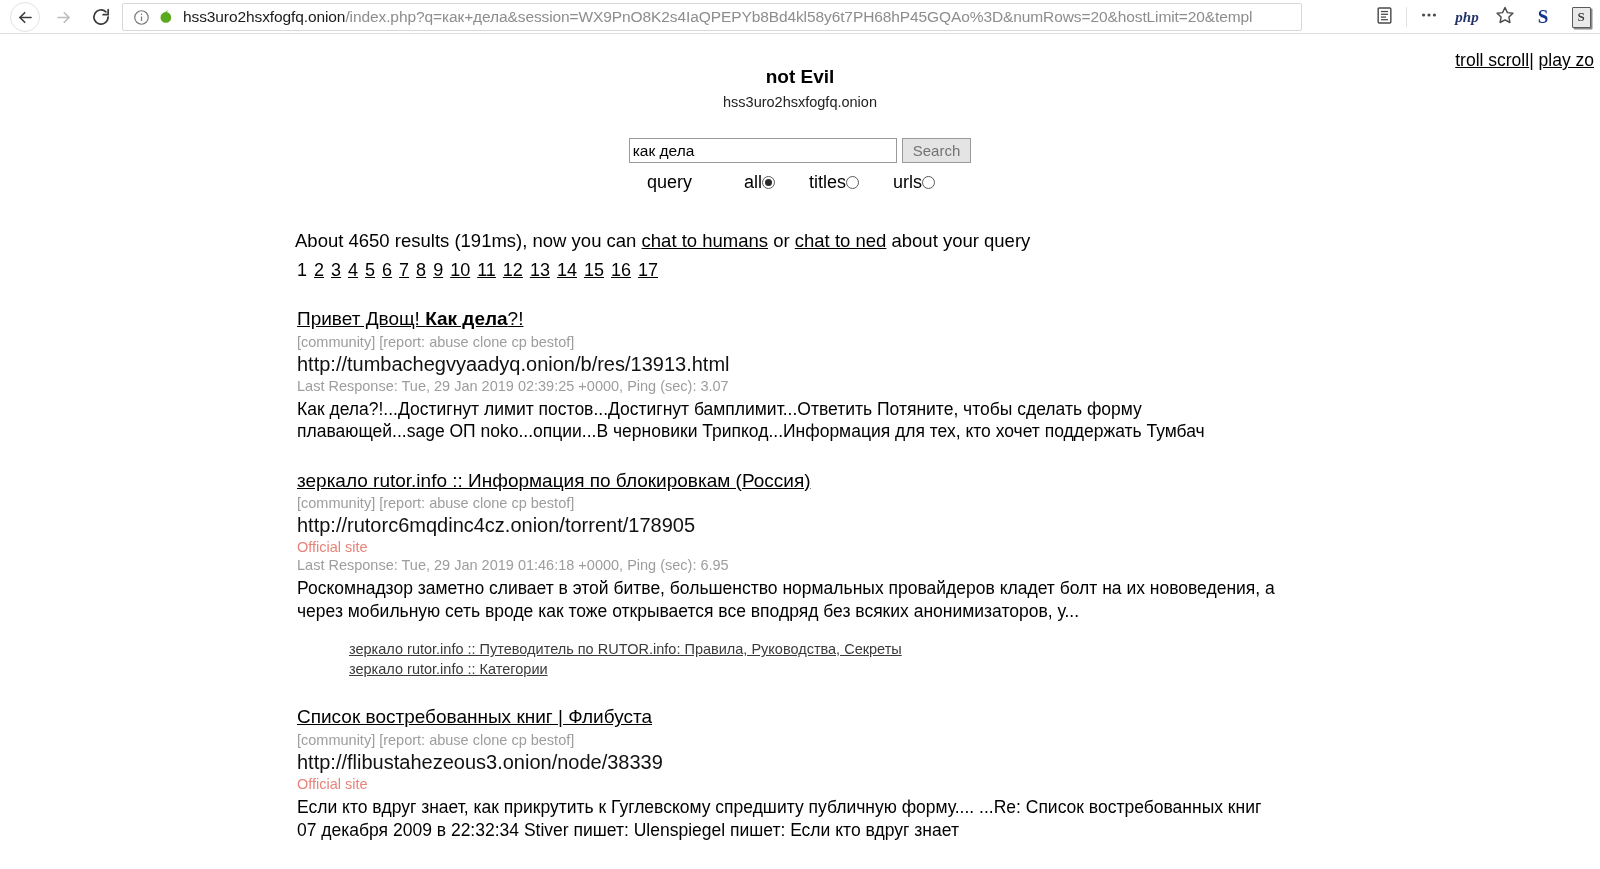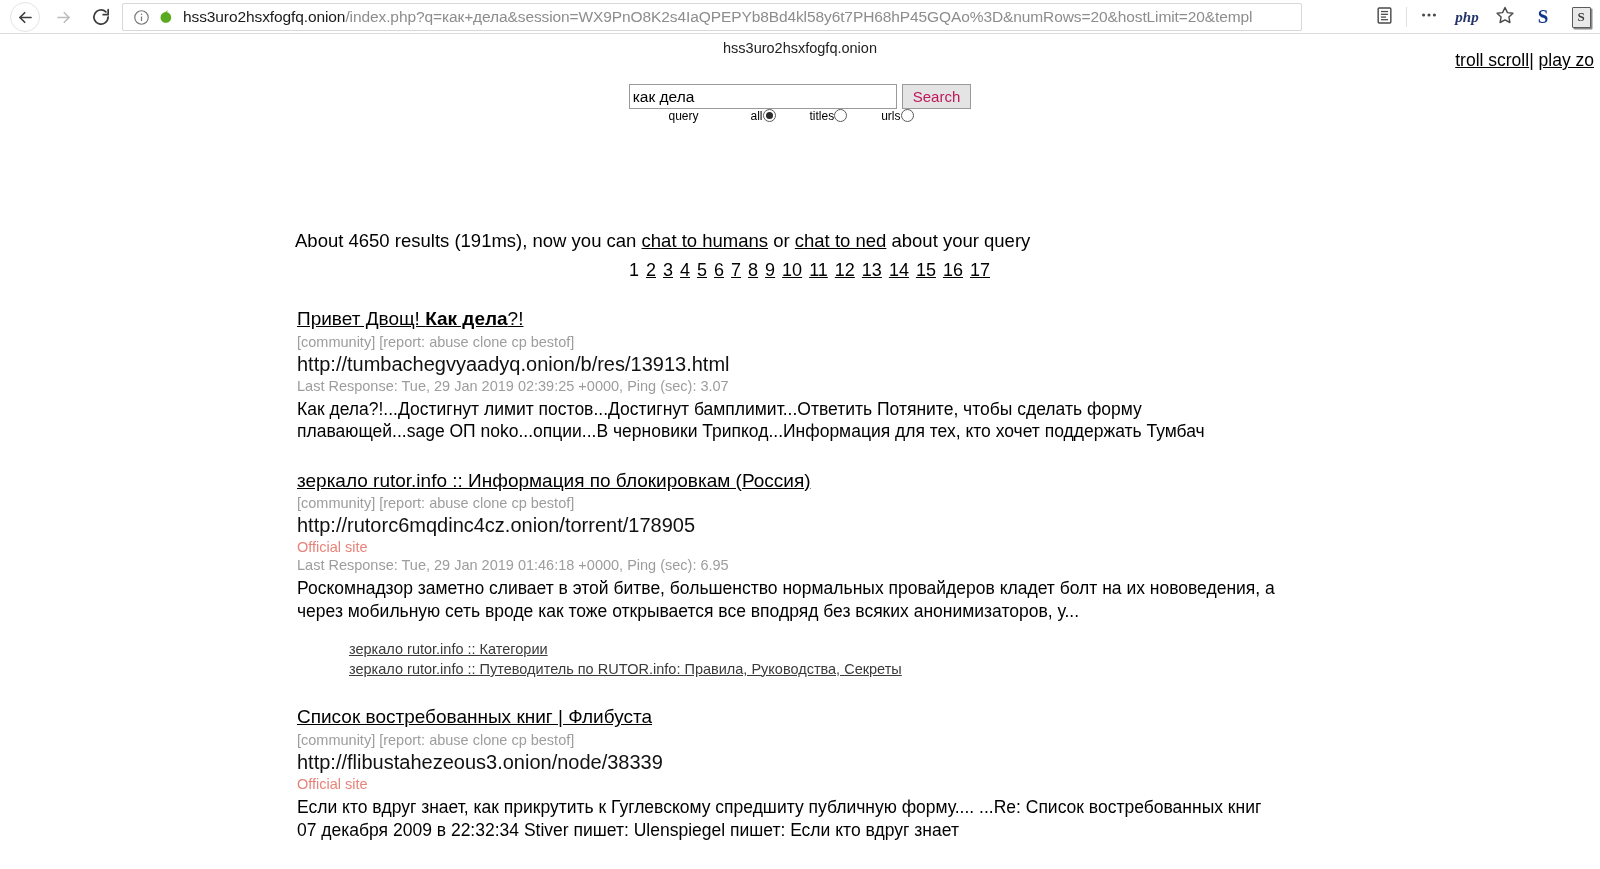--- a/index.html
+++ b/index.html
@@ -143,34 +143,35 @@
     outline: none;
   }
   .search-btn {
     margin-left: 5px;
     height: 25px;
     padding: 0 10px;
     border: 1px solid #9a9a9a;
     background: #e4e4e4;
     font-size: 15px;
     font-family: "Liberation Sans", sans-serif;
-    color: #be185d;
+    color: #737373;
     cursor: default;
   }
 
   .radio-row {
+    margin-top: 9px;
     display: flex;
     justify-content: center;
     align-items: center;
-    font-size: 12px;
+    font-size: 18px;
     color: #000;
     gap: 16px;
   }
   .radio-row .qlabel { margin-right: 36px; }
-  .radio-group { display:flex; }
+  .radio-group { display:flex; align-items:center; }
   .rb {
     width: 13px; height: 13px;
     border: 1.2px solid #5a5a5a;
     border-radius: 50%;
     background: #fff;
     display: inline-flex;
     align-items: center; justify-content: center;
     margin-right: 18px;
   }
   .rb.checked::after {
@@ -191,21 +192,21 @@
     font-size: 18.5px;
     color: #000;
     text-align: left;
     margin-left: -2px;
   }
   .about-line a { color: #000; text-decoration: underline; }
 
   .pager {
     margin-top: 8px;
     font-size: 18px;
-    text-align: right;
+    text-align: left;
     color: #000;
     width: 700px;
   }
   .pager span.cur { margin-right: 7px; }
   .pager a {
     color: #000; text-decoration: underline;
     margin-right: 7px;
   }
 
   .result { margin-top: 27px; }
@@ -340,20 +341,21 @@
   </div>
 </div>
 <div class="chrome-bottom-border"></div>
 
 <div class="page">
 
   <div class="corner-links">
     <a href="#">troll scroll</a><span>|</span> <a href="#">play zo</a>
   </div>
 
+  <div class="site-title">not Evil</div>
   <div class="site-sub">hss3uro2hsxfogfq.onion</div>
 
   <div class="search-row">
     <input class="search-input" type="text" value="как дела" style="">
     <button class="search-btn">Search</button>
   </div>
 
   <div class="radio-row">
     <span class="qlabel">query</span>
 
@@ -390,22 +392,22 @@
     </div>
 
     <div class="result">
       <div class="r-title"><span>зеркало rutor.info :: Информация по блокировкам (Россия)</span><b></b><span></span></div>
       <div class="r-tags">[community] [report: abuse clone cp bestof]</div>
       <div class="r-url">http://rutorc6mqdinc4cz.onion/torrent/178905</div>
       <div class="r-official" style="color: rgb(232, 131, 122);">Official site</div>
       <div class="r-meta">Last Response: Tue, 29 Jan 2019 01:46:18 +0000, Ping (sec): 6.95</div>
       <div class="r-snippet">Роскомнадзор заметно сливает в этой битве, большенство нормальных провайдеров кладет болт на их нововедения, а через мобильную сеть вроде как тоже открывается все вподряд без всяких анонимизаторов, у...</div>
       <div class="sublinks">
+        <a href="#">зеркало rutor.info :: Путеводитель по RUTOR.info: Правила, Руководства, Секреты</a>
         <a href="#">зеркало rutor.info :: Категории</a>
-        <a href="#">зеркало rutor.info :: Путеводитель по RUTOR.info: Правила, Руководства, Секреты</a>
       </div>
     </div>
 
     <div class="result">
       <div class="r-title"><span>Список востребованных книг | Флибуста</span><b></b><span></span></div>
       <div class="r-tags">[community] [report: abuse clone cp bestof]</div>
       <div class="r-url">http://flibustahezeous3.onion/node/38339</div>
       <div class="r-official" style="color: rgb(232, 131, 122);">Official site</div>
       <div class="r-snippet">Если кто вдруг знает, как прикрутить к Гуглевскому спредшиту публичную форму.... ...Re: Список востребованных книг  07 декабря 2009  в 22:32:34 Stiver пишет:   Ulenspiegel пишет:   Если кто вдруг знает</div>
     </div>

